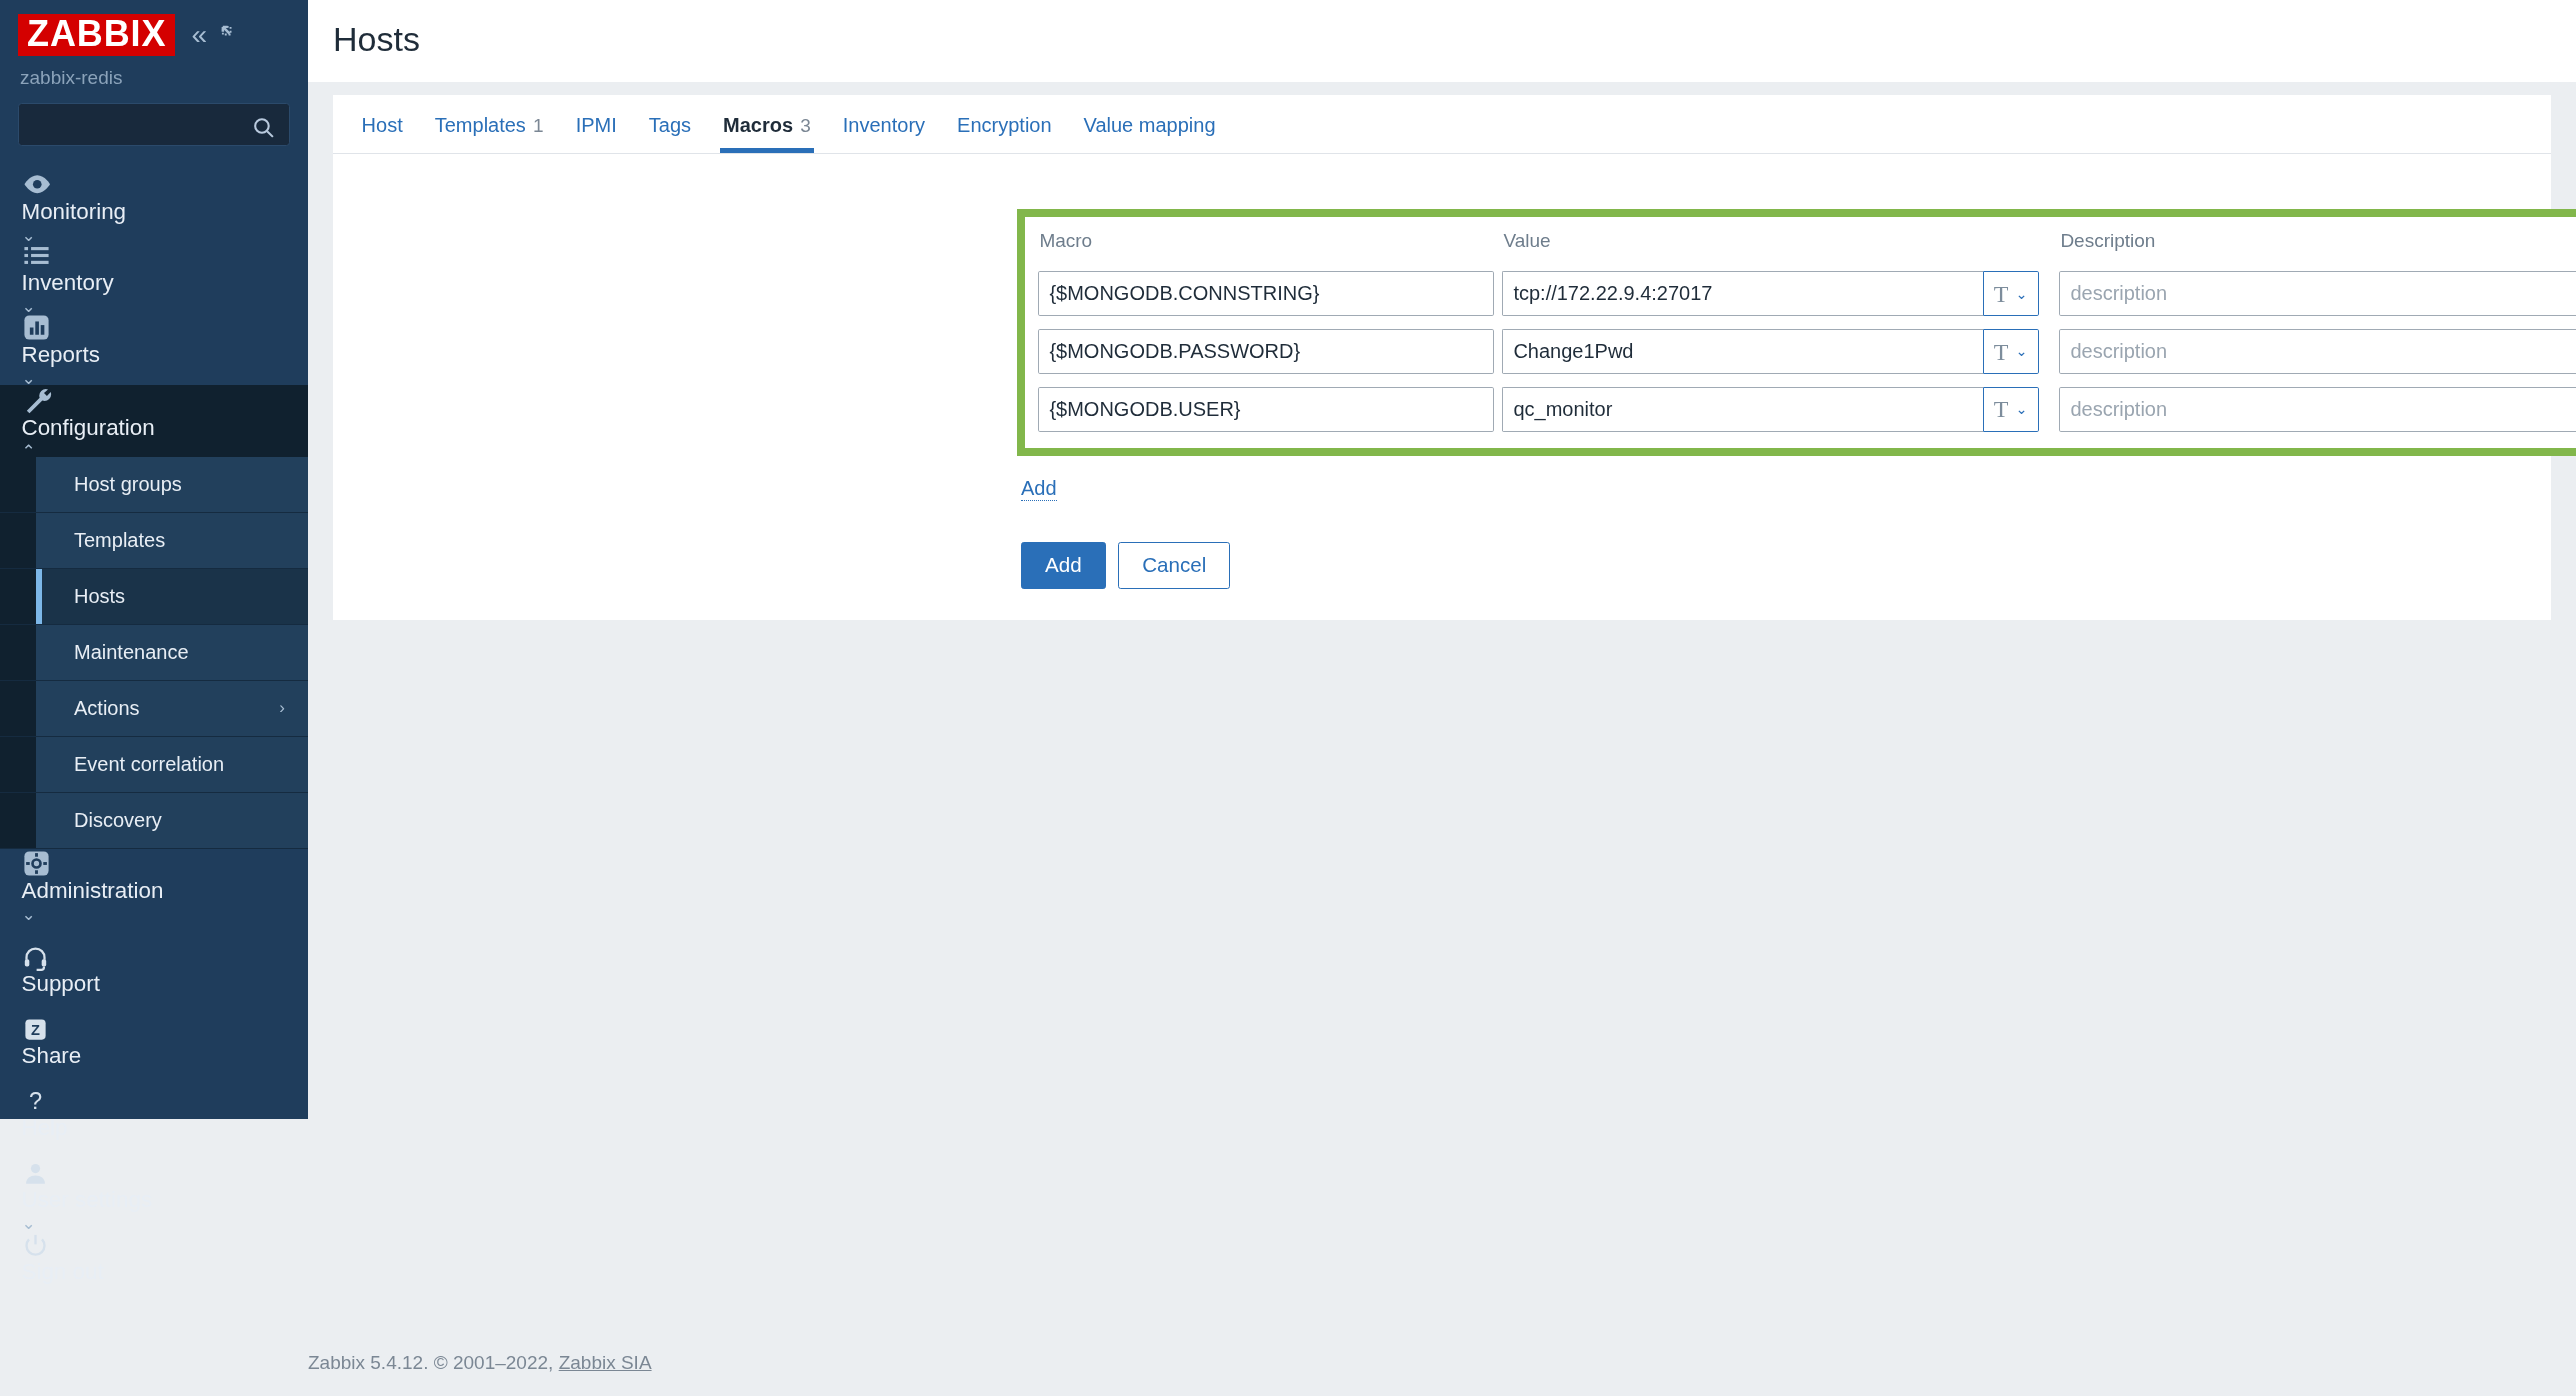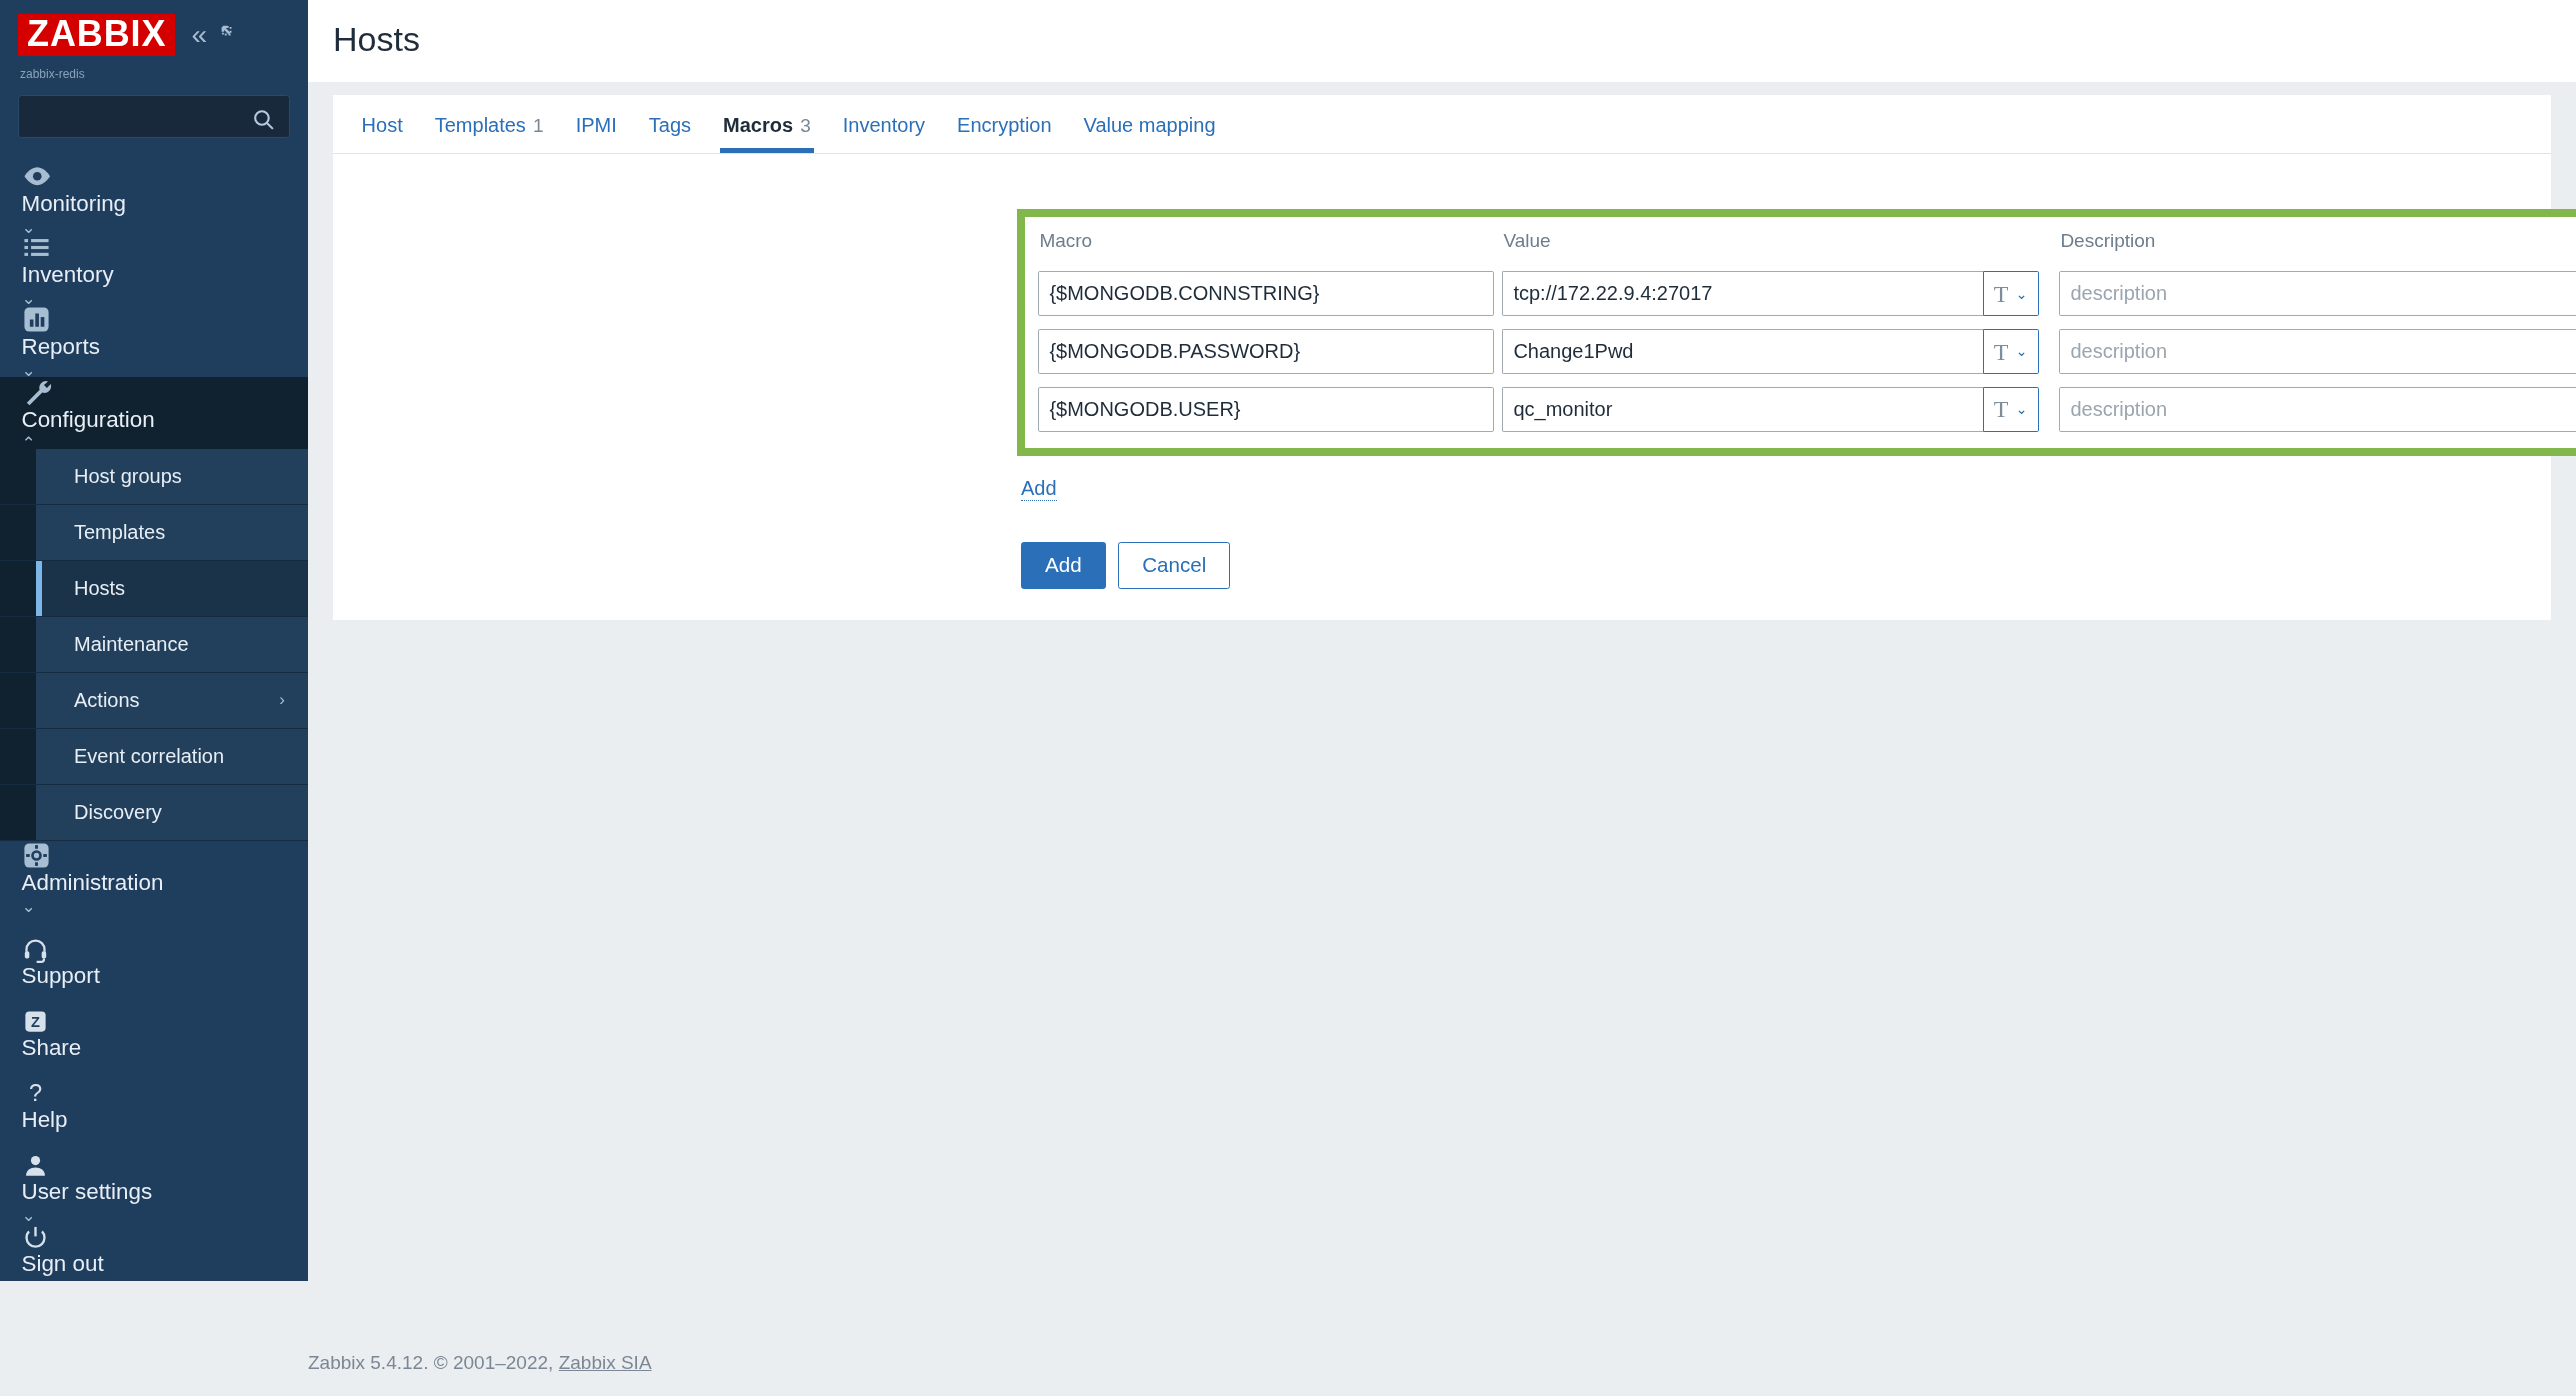--- a/index.html
+++ b/index.html
@@ -7,21 +7,21 @@
     width: 2576px; height: 1397px;
     font-family: "Liberation Sans", sans-serif;
     background: #ebeef1;
     overflow: hidden;
   }
 
   .app { display: flex; width: 2576px; height: 1397px; }
 
   
   .sidebar {
-    width: 308px; min-width: 308px; height: 1281px;
+    width: 308px; min-width: 308px; height: 1119px;
     background: #1f3d5c;
     display: flex; flex-direction: column;
     position: relative;
   }
   .sb-logo-row {
     display: flex; align-items: center;
     padding: 14.4px 18px 0 18px;
     height: 65px;
   }
   .zbx-logo {
@@ -31,21 +31,21 @@
     font-family: "Liberation Sans", sans-serif;
   }
   .sb-icon-btn {
     color: #a7bdd2; margin-left: 16px; cursor: pointer;
     display: flex; align-items: center; justify-content: center;
   }
   .collapse-glyph { font-size: 28px; line-height: 1; letter-spacing: -2.7px; }
   .expand-glyph { width: 23px; height: 23px; }
 
   .sb-server {
-    color: #8ba3ba; font-size: 12px;
+    color: #8ba3ba; font-size: 19px;
     padding: 10.8px 0 0 20px;
   }
   .sb-search-wrap { padding: 14.4px 18px 0 18px; }
   .sb-search {
     position: relative;
     background: #18293c; border: 0.9px solid #2b4a6b; border-radius: 3.6px;
     height: 43px; display: flex; align-items: center;
   }
   .sb-search input {
     background: transparent; border: none; outline: none;

